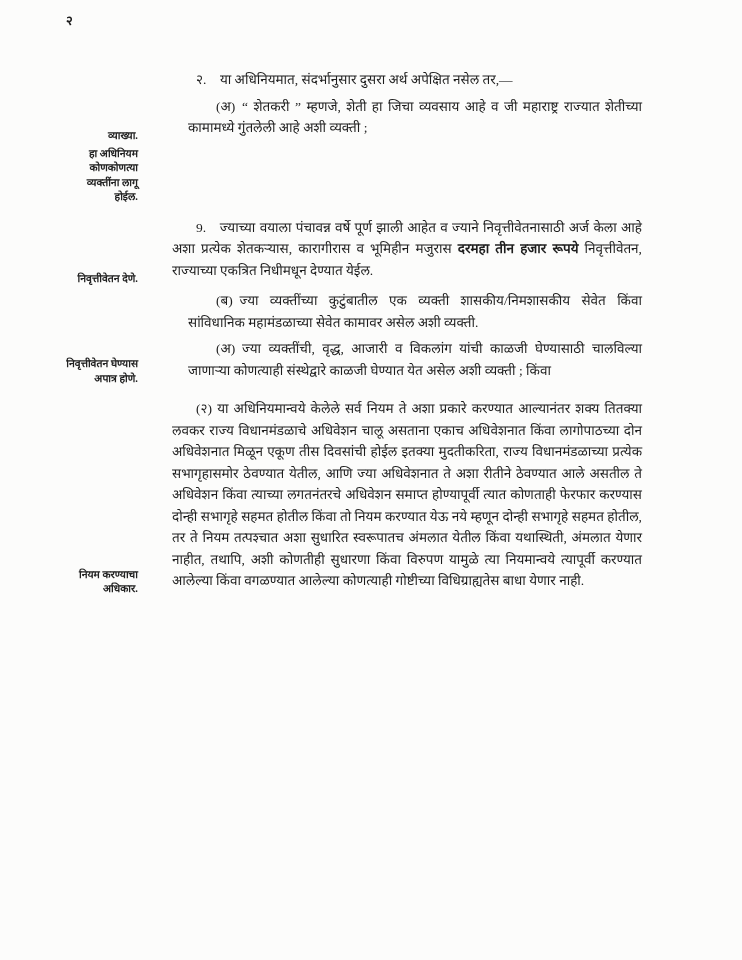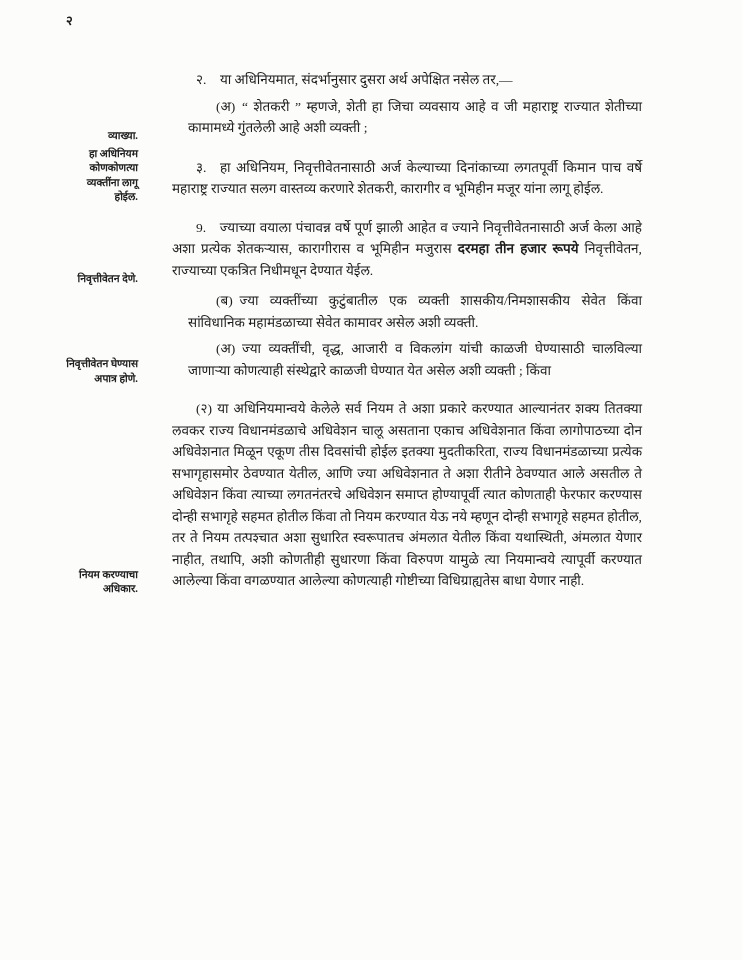--- a/index.html
+++ b/index.html
@@ -85,23 +85,20 @@
     <div class="sec">
       <div class="note">व्याख्या.</div>
       <div class="sbody">
         <div class="para">२. या अधिनियमात, संदर्भानुसार दुसरा अर्थ अपेक्षित नसेल तर,—</div>
         <div class="clause">(अ) “ शेतकरी ” म्हणजे, शेती हा जिचा व्यवसाय आहे व जी महाराष्ट्र राज्यात शेतीच्या कामामध्ये गुंतलेली आहे अशी व्यक्ती ;</div>
       </div>
     </div>
 
     <div class="sec">
       <div class="note">हा अधिनियम कोणकोणत्या व्यक्तींना लागू होईल.</div>
-      <div class="sbody">
-        <div class="para">३. हा अधिनियम, निवृत्तीवेतनासाठी अर्ज केल्याच्या दिनांकाच्या लगतपूर्वी किमान पाच वर्षे महाराष्ट्र राज्यात सलग वास्तव्य करणारे शेतकरी, कारागीर व भूमिहीन मजूर यांना लागू होईल.</div>
-      </div>
     </div>
 
     <div class="sec">
       <div class="note">निवृत्तीवेतन देणे.</div>
       <div class="sbody">
         <div class="para"><span>9. ज्याच्या वयाला पंचावन्न वर्षे पूर्ण झाली आहेत व ज्याने निवृत्तीवेतनासाठी अर्ज केला आहे अशा प्रत्येक शेतकऱ्यास, कारागीरास व भूमिहीन मजुरास </span><span class="bd">दरमहा तीन हजार रूपये</span><span> निवृत्तीवेतन, राज्याच्या एकत्रित निधीमधून देण्यात येईल.</span></div>
       </div>
     </div>
 
     <div class="sec">

